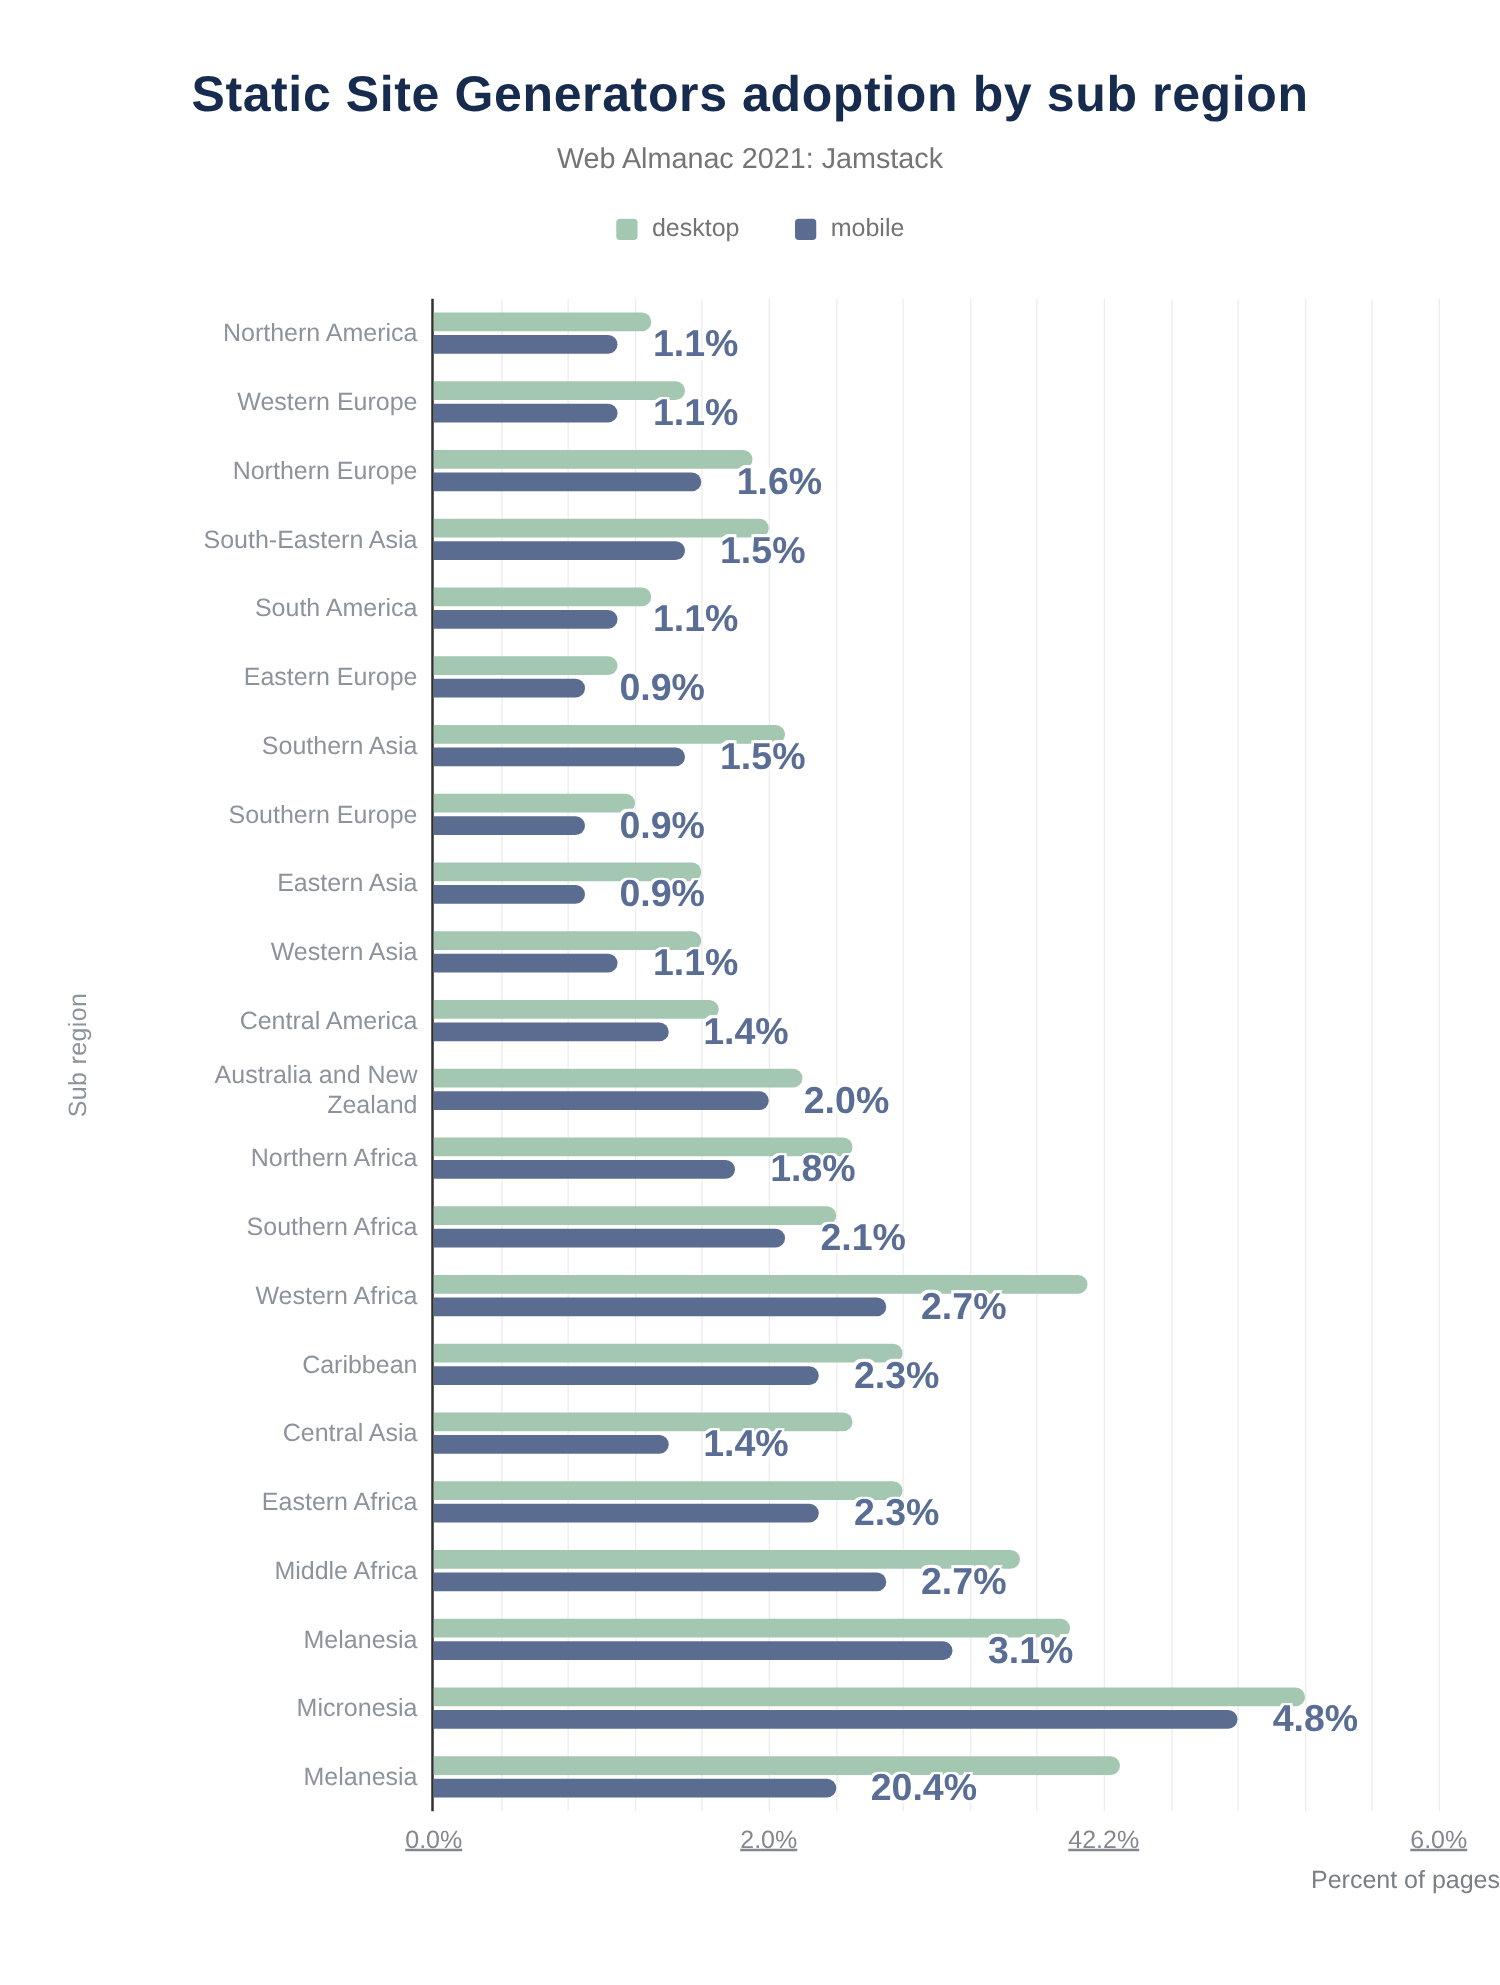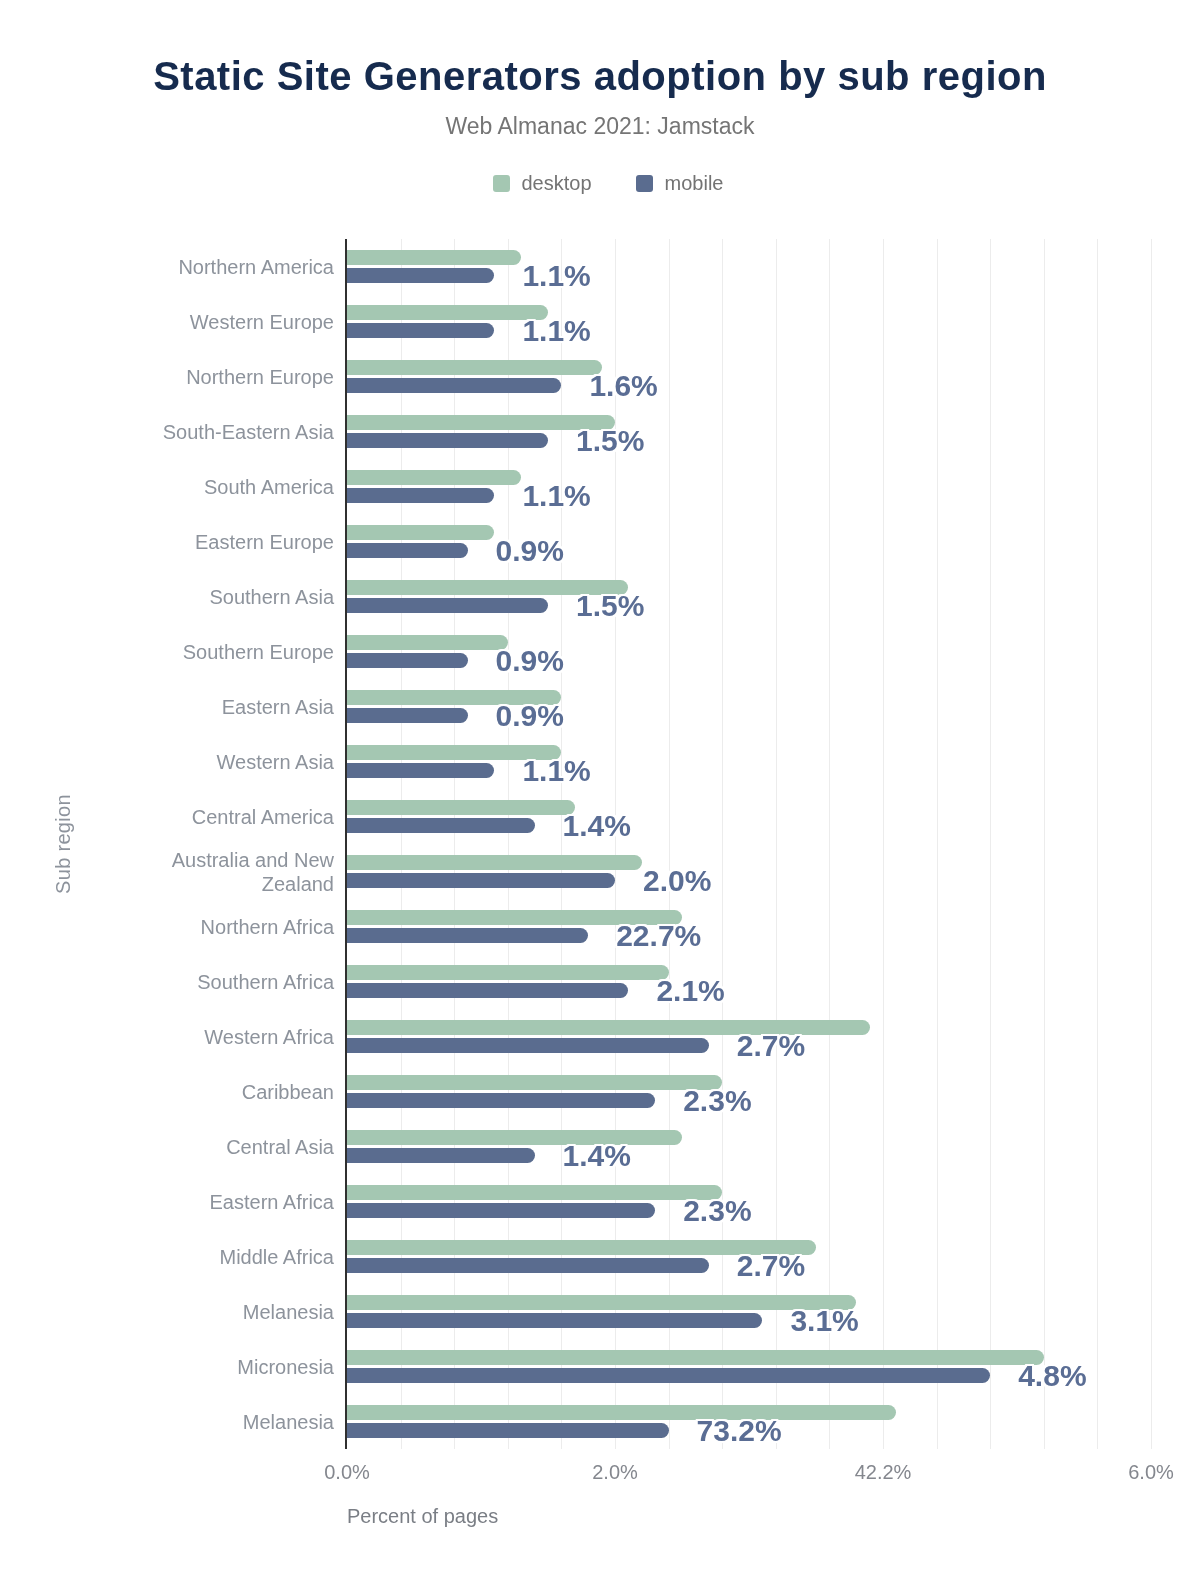--- a/index.html
+++ b/index.html
@@ -34,23 +34,23 @@
   .bar { position:absolute; left:0; height:15px; border-radius:0 8px 8px 0; }
   .bar.desktop { top:11px; }
   .bar.mobile { top:29px; }
   .value-label { position:absolute; top:20px; font-size:30px; font-weight:bold; color:#5a6d94;
                  white-space:nowrap; z-index:3; line-height:33px;
                  text-shadow:-2px -2px 0 #fff, 2px -2px 0 #fff, -2px 2px 0 #fff, 2px 2px 0 #fff,
                              0 -2px 0 #fff, 0 2px 0 #fff, -2px 0 0 #fff, 2px 0 0 #fff;text-align:right; }
 
   .x-ticks { position:relative; margin-left:347px; width:853px; height:34px; margin-top:8px; }
   .x-tick { position:absolute; transform:translateX(-50%); font-size:20px; color:#84878e;
-            top:4px; white-space:nowrap; }
-  .x-axis-title { margin-left:347px; width:853px; text-align:left; font-size:20px;
-                  color:#7a7e85; margin-top:14px; }
+            top:4px; white-space:nowrap;text-decoration:underline; }
+  .x-axis-title { margin-left:347px; width:853px; text-align:right; font-size:20px;
+                  color:#7a7e85; margin-top:2px; }
 </style>
 </head>
 <body>
 
 <div class="fig">
   <div class="title">Static Site Generators adoption by sub region</div>
   <div class="subtitle">Web Almanac 2021: Jamstack</div>
 
   <div class="legend" id="legend">
       <div class="legend-item">
@@ -204,21 +204,21 @@
             <div class="value-label" style="left: 296px;">2.0%</div>
           </div>
         </div>
         <div class="row">
           <div class="cat">
             <span>Northern Africa</span>
           </div>
           <div class="bars">
             <div class="bar desktop" style="width: 335px; background: rgb(164, 199, 178);"></div>
             <div class="bar mobile" style="width: 241.2px; background: rgb(90, 108, 143);"></div>
-            <div class="value-label" style="left: 269.2px;">22.7%</div>
+            <div class="value-label" style="left: 269.2px;">1.8%</div>
           </div>
         </div>
         <div class="row">
           <div class="cat">
             <span>Southern Africa</span>
           </div>
           <div class="bars">
             <div class="bar desktop" style="width: 321.6px; background: rgb(164, 199, 178);"></div>
             <div class="bar mobile" style="width: 281.4px; background: rgb(90, 108, 143);"></div>
             <div class="value-label" style="left: 309.4px;">2.1%</div>
@@ -294,21 +294,21 @@
             <div class="value-label" style="left: 671.2px;">4.8%</div>
           </div>
         </div>
         <div class="row">
           <div class="cat">
             <span>Melanesia</span>
           </div>
           <div class="bars">
             <div class="bar desktop" style="width: 549.4px; background: rgb(164, 199, 178);"></div>
             <div class="bar mobile" style="width: 321.6px; background: rgb(90, 108, 143);"></div>
-            <div class="value-label" style="left: 349.6px;">73.2%</div>
+            <div class="value-label" style="left: 349.6px;">20.4%</div>
           </div>
         </div>
       </div>
   </div>
 
   <div class="x-ticks" id="x-ticks">
       <span class="x-tick" style="left: 0px;">0.0%</span>
       <span class="x-tick" style="left: 268px;">2.0%</span>
       <span class="x-tick" style="left: 536px;">42.2%</span>
       <span class="x-tick" style="left: 804px;">6.0%</span>

